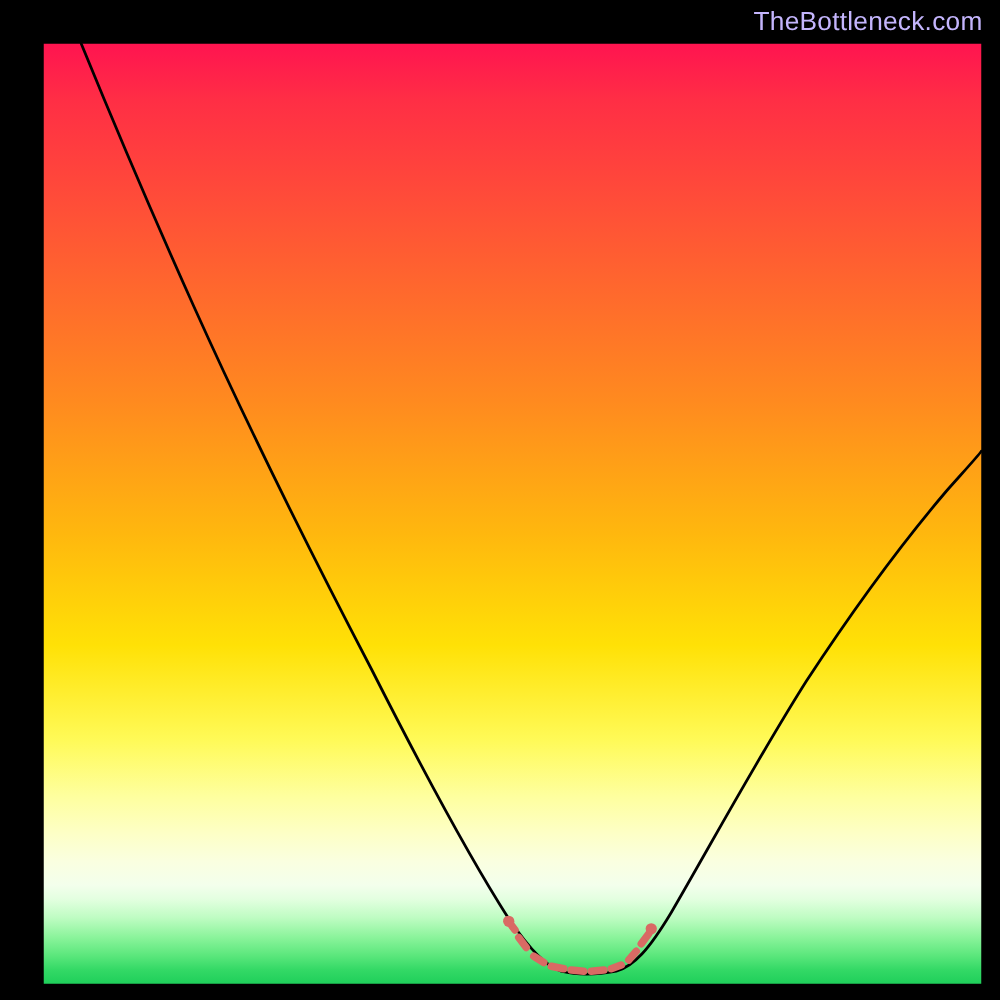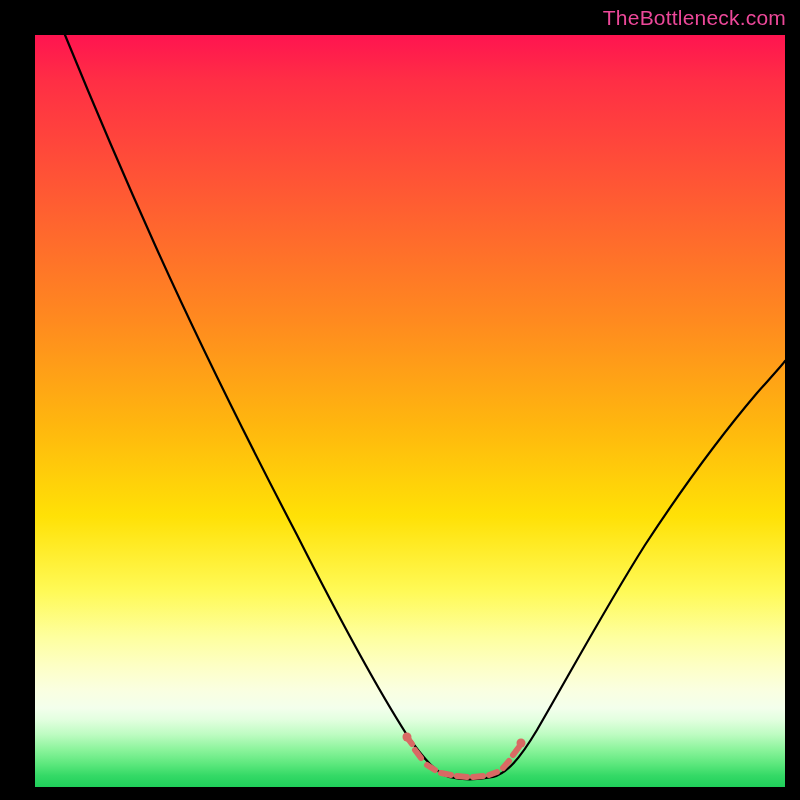--- a/index.html
+++ b/index.html
@@ -44,21 +44,21 @@
       #8CF49C 95%,
       #5BE77C 97%,
       #34D966 98.5%,
       #1FCF5A 100%
     );
   }
   .watermark {
     position: absolute;
     top: 6px;
     right: 14px;
-    color: #ec4899;
+    color: #c4b5fd;
     font-size: 21px;
     font-weight: 400;
     letter-spacing: 0.2px;
     user-select: none;
   }
   svg.overlay {
     position: absolute;
     left: 35px;
     top: 35px;
     width: 750px;

